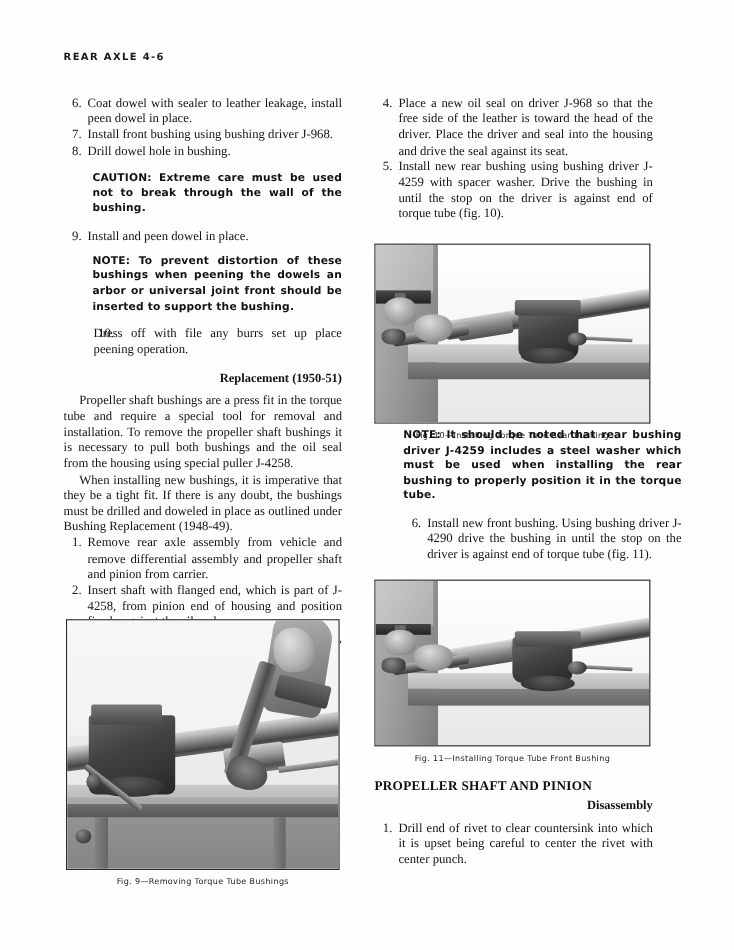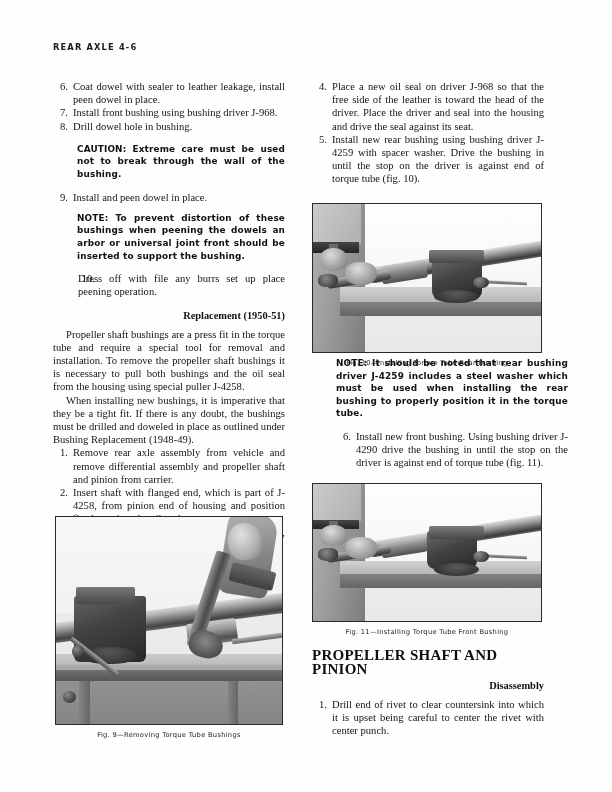--- a/index.html
+++ b/index.html
@@ -103,21 +103,21 @@
     font-family: "Liberation Serif", serif;
     font-weight: bold;
     font-size: 10.4px;
     line-height: 13px;
     color: #111;
     text-align: right;
   }
   .mainhead {
     font-family: "Liberation Serif", serif;
     font-weight: bold;
-    font-size: 15px;
+    font-size: 11px;
     letter-spacing: 0.25px;
     line-height: 14px;
     color: #0f0f0f;
   }
 
   
   .figure { position: absolute; }
   .figframe {
     border: 1px solid #2a2a2a;
     background: #ffffff;

